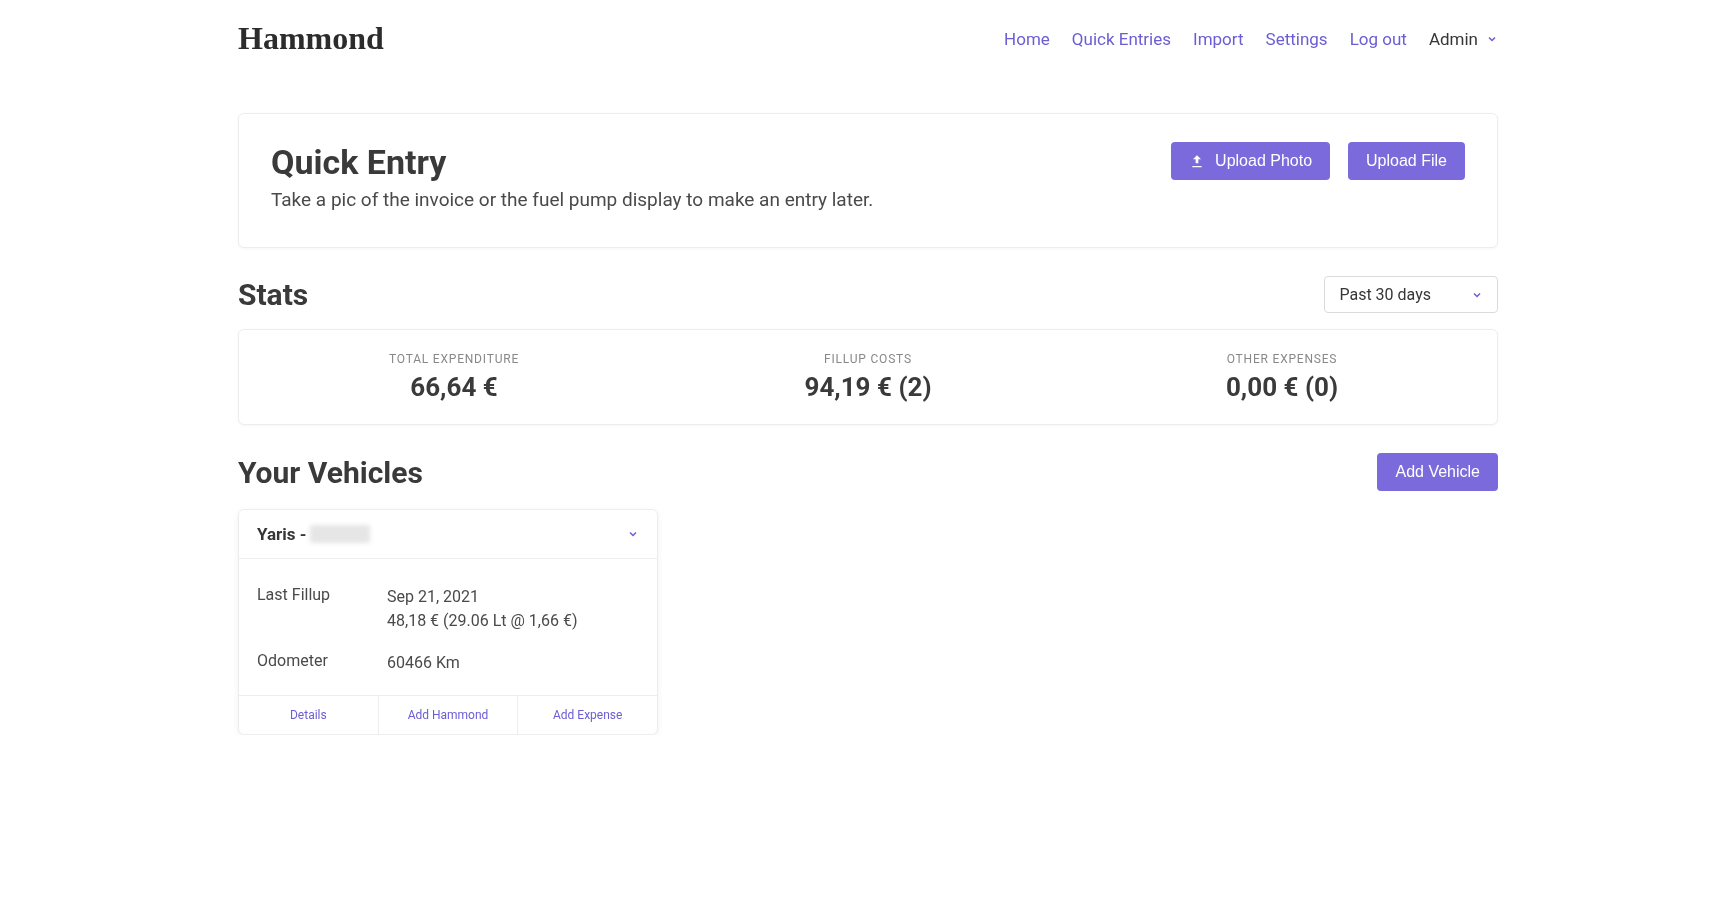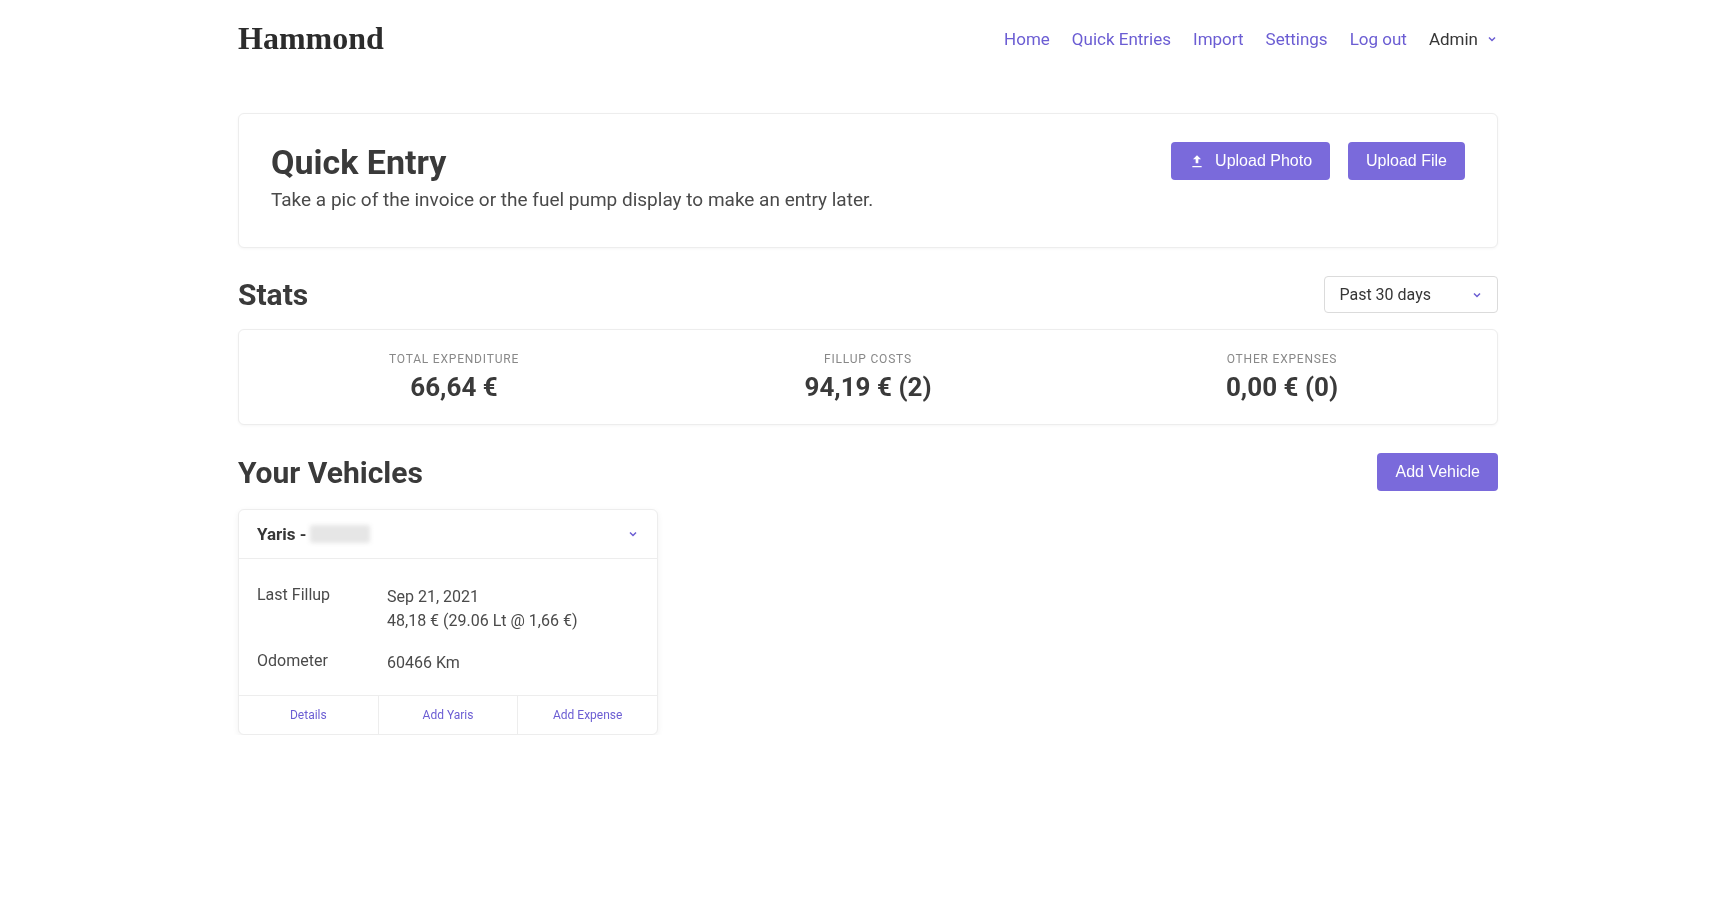--- a/index.html
+++ b/index.html
@@ -282,17 +282,17 @@
           <div>48,18 € (29.06 Lt @ 1,66 €)</div>
         </div>
       </div>
       <div class="vehicle-row">
         <div class="vehicle-row-label">Odometer</div>
         <div class="vehicle-row-value">60466 Km</div>
       </div>
     </div>
     <div class="vehicle-card-footer">
       <div class="vehicle-footer-link">Details</div>
-      <div class="vehicle-footer-link">Add Yaris</div>
+      <div class="vehicle-footer-link">Add Hammond</div>
       <div class="vehicle-footer-link">Add Expense</div>
     </div>
   </div>
 </div>
 
 </body></html>

